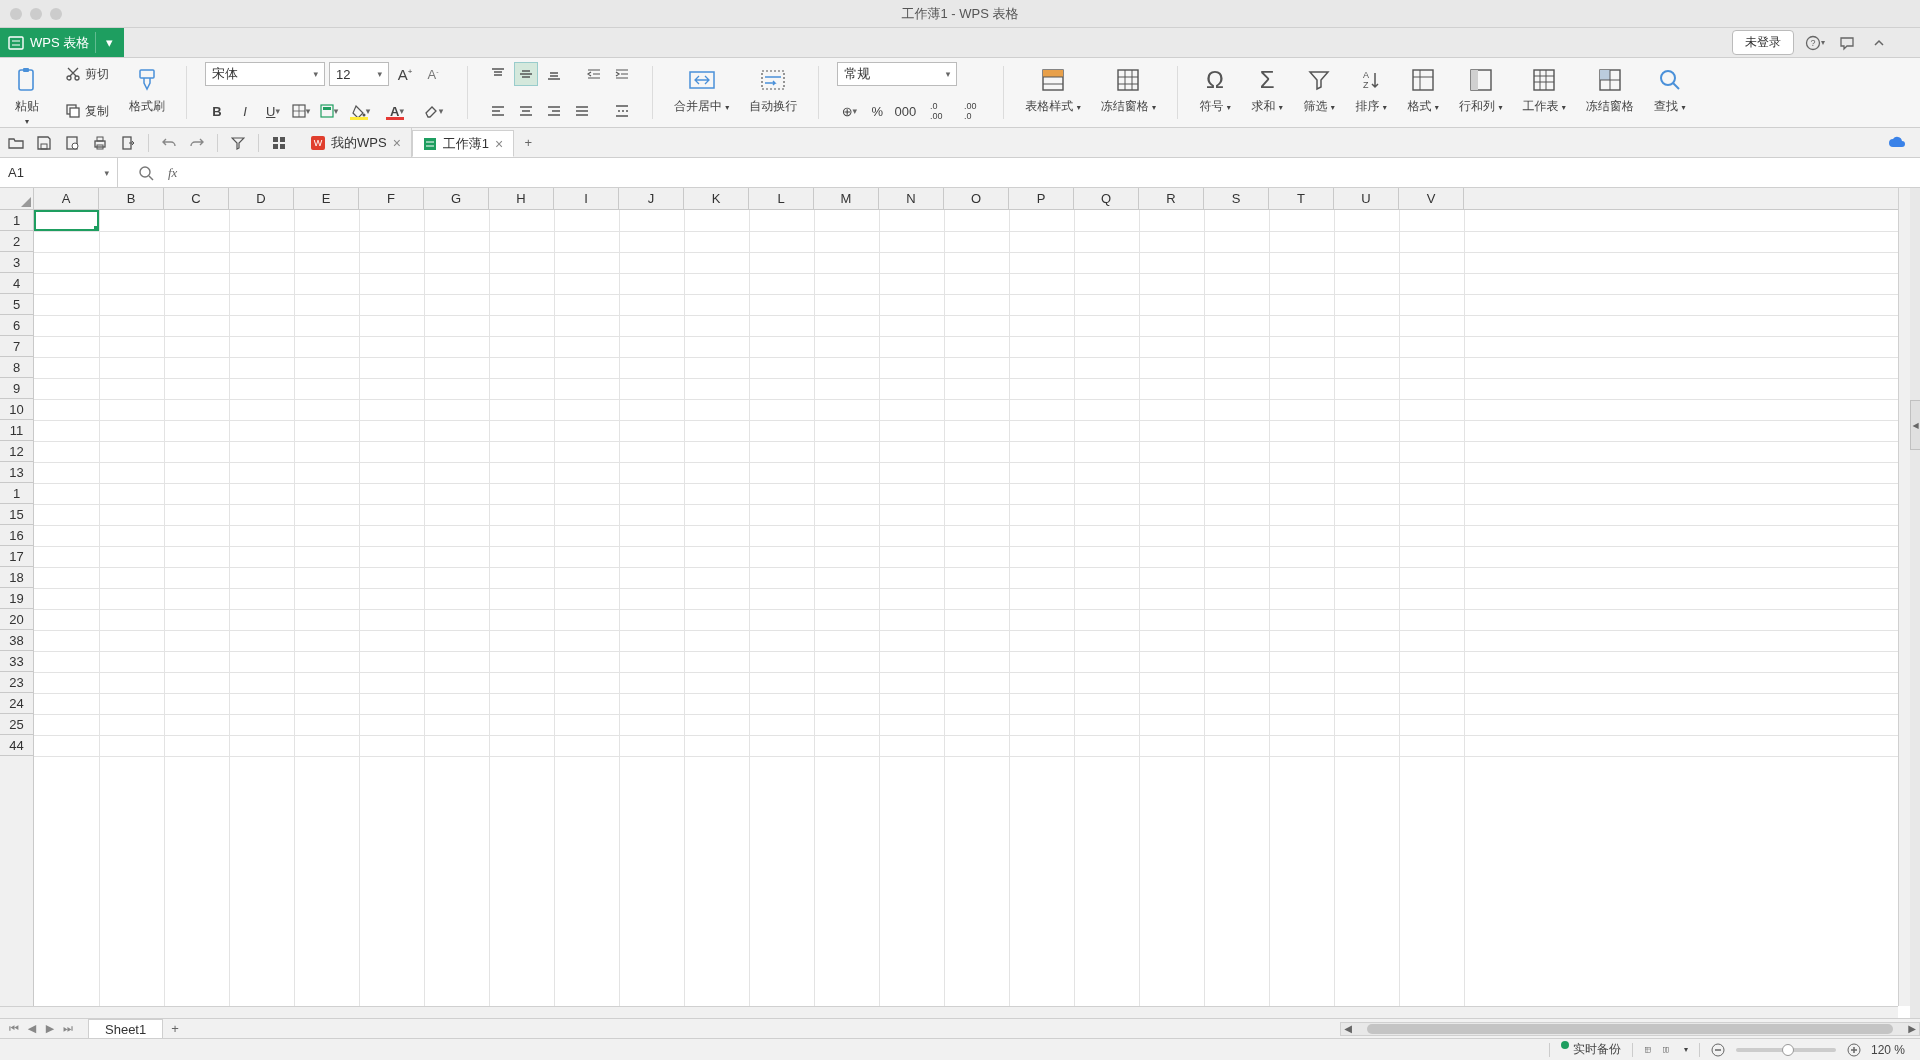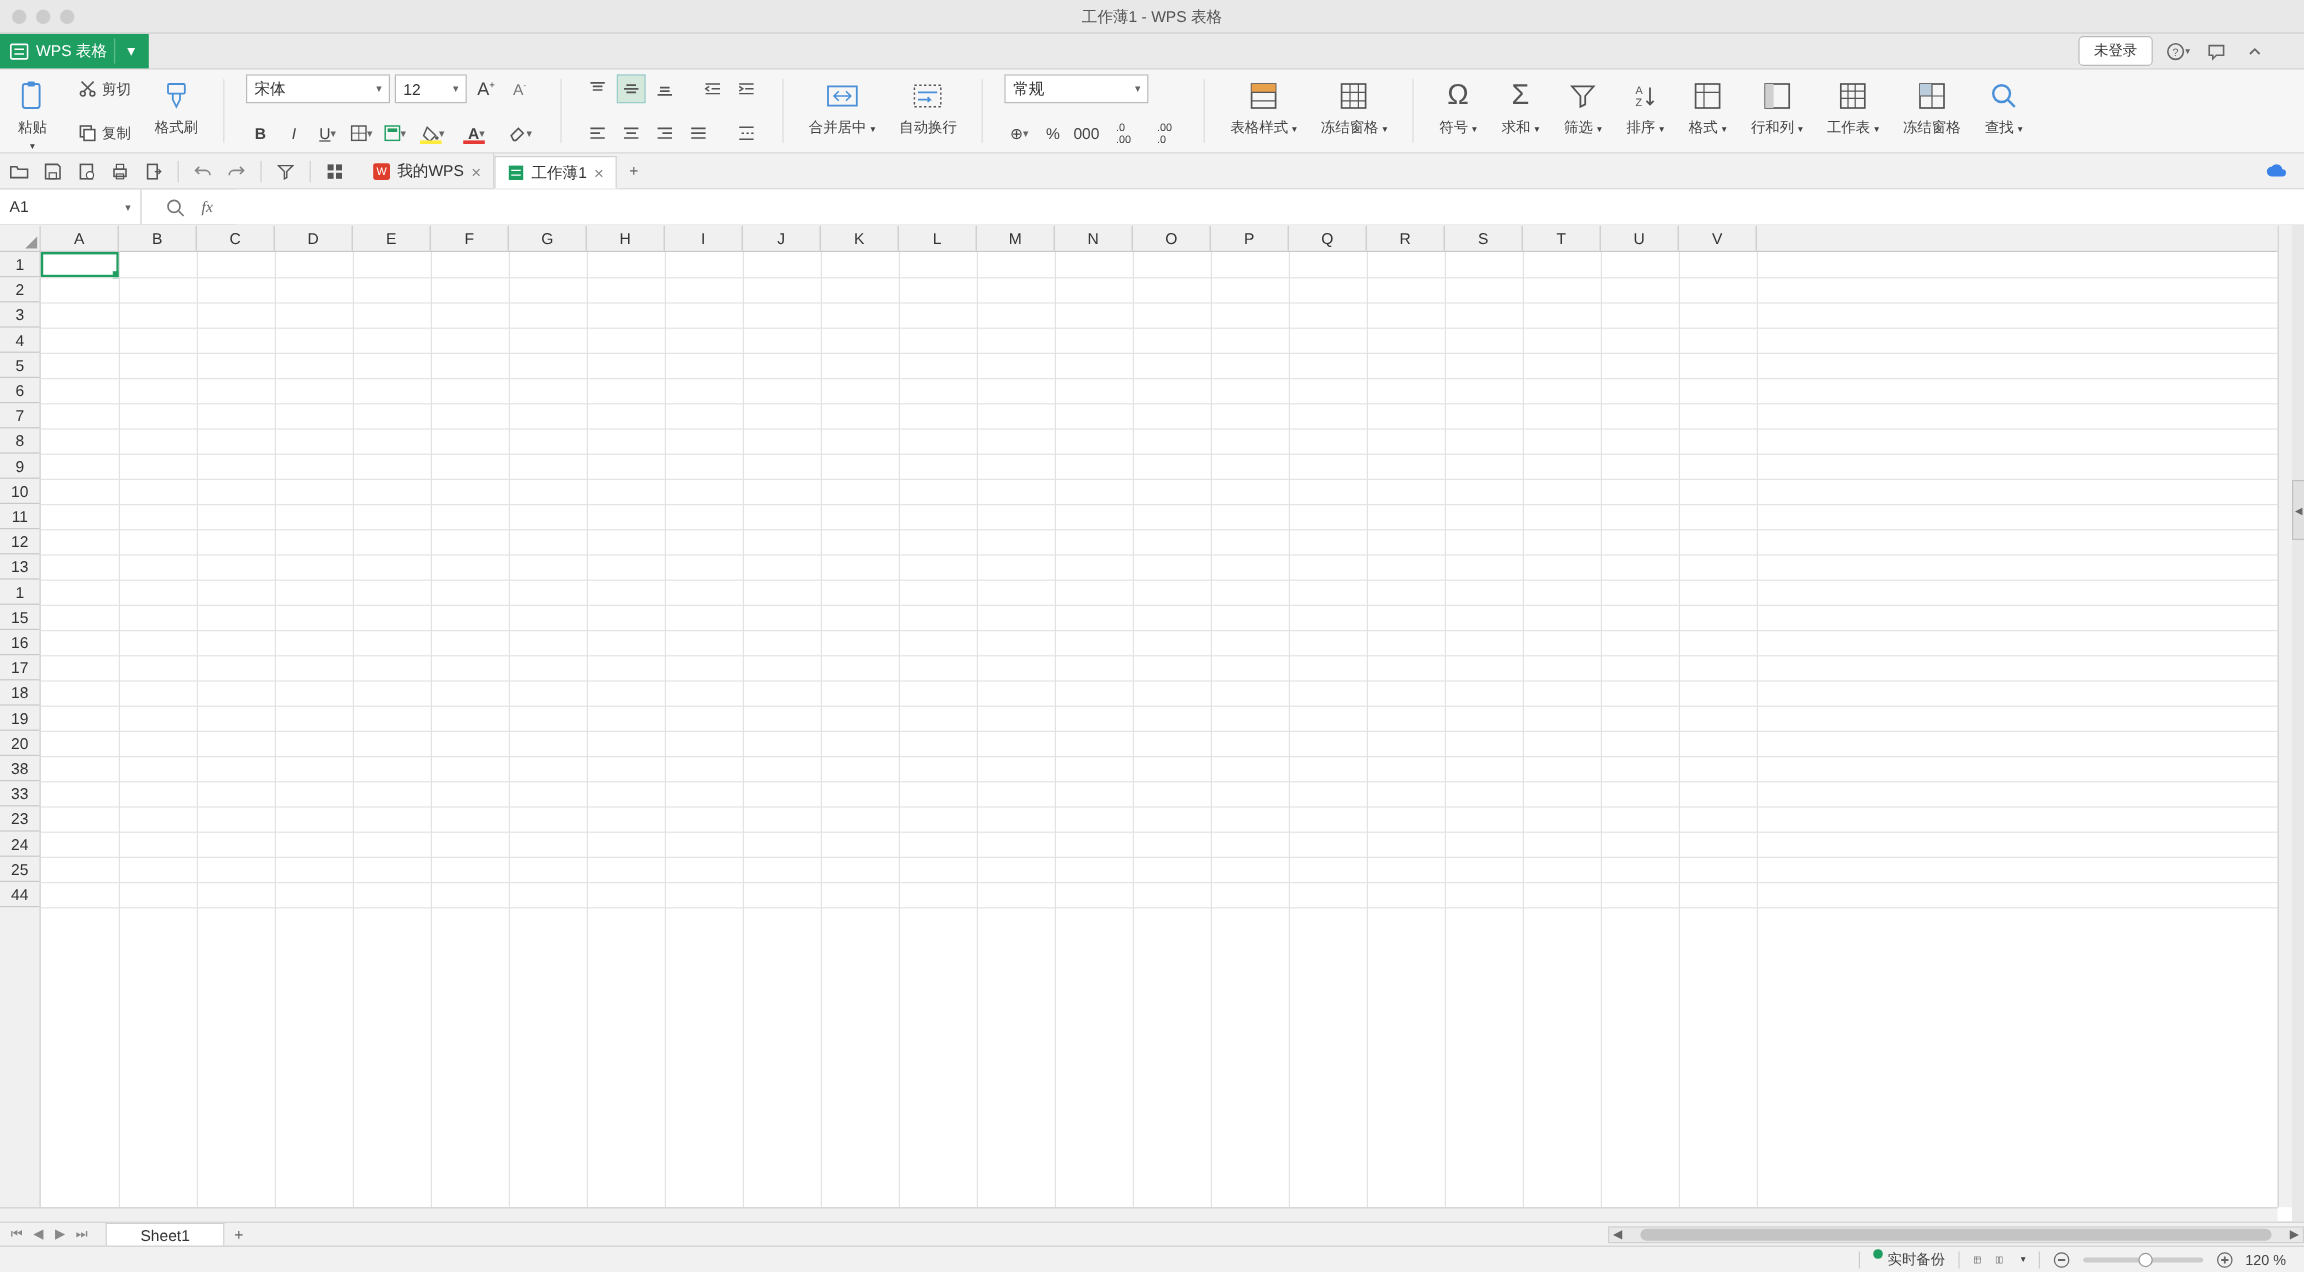--- a/index.html
+++ b/index.html
@@ -74,21 +74,21 @@
 .active-cell::after { content:''; position:absolute; right:-3px; bottom:-3px; width:6px; height:6px; background:#1e9e60; }
 .vscroll { position:absolute; right:0; top:0; bottom:12px; width:12px; background:#f0f0f0; border-left:1px solid #d0d0d0; }
 .hscroll { position:absolute; left:0; right:12px; bottom:0; height:12px; background:#f0f0f0; border-top:1px solid #d0d0d0; }
 
 .rightpanel-toggle { position: absolute; right: 0; top: 400px; width: 10px; height: 50px; background: #e0e0e0; border: 1px solid #c0c0c0; border-right: none; display: flex; align-items: center; justify-content: center; font-size: 8px; color: #666; }
 
 
 .sheettabs { position: absolute; bottom: 22px; left: 0; right: 0; height: 20px; background: #f1f1f1; display: flex; align-items: center; border-top: 1px solid #cfcfcf; }
 .st-nav { display: flex; gap: 2px; padding: 0 6px; }
 .st-navbtn { width: 16px; height: 16px; display: flex; align-items: center; justify-content: center; color: #888; cursor: pointer; font-size: 11px; }
-.st-tab { padding: 2px 28px; background: #fff; border: 1px solid #cfcfcf; border-bottom: none; font-size: 13px; margin-left: 6px; }
+.st-tab { padding: 2px 16px; background: #fff; border: 1px solid #cfcfcf; border-bottom: none; font-size: 13px; margin-left: 6px; }
 .st-add { padding: 0 8px; color: #666; cursor: pointer; }
 .st-scroll { margin-left: auto; flex: 0 0 580px; height: 14px; background: #e8e8e8; display: flex; align-items: center; border: 1px solid #d0d0d0; }
 .st-scroll .track { flex:1; position:relative; height:100%; }
 .st-scroll .thumb { position:absolute; left:12px; right:12px; top:1px; bottom:1px; background:#c4c4c4; border-radius:6px; }
 .st-scroll .arr { width:14px; text-align:center; font-size:10px; color:#666; }
 
 
 .statusbar { position: absolute; bottom: 0; left: 0; right: 0; height: 22px; background: #f1f1f1; border-top: 1px solid #cfcfcf; display: flex; align-items: center; padding: 0 10px; font-size: 12px; color: #444; }
 .statusbar .spacer { flex: 1; }
 .sb-item { display: flex; gap: 4px; padding: 0 5px; }

